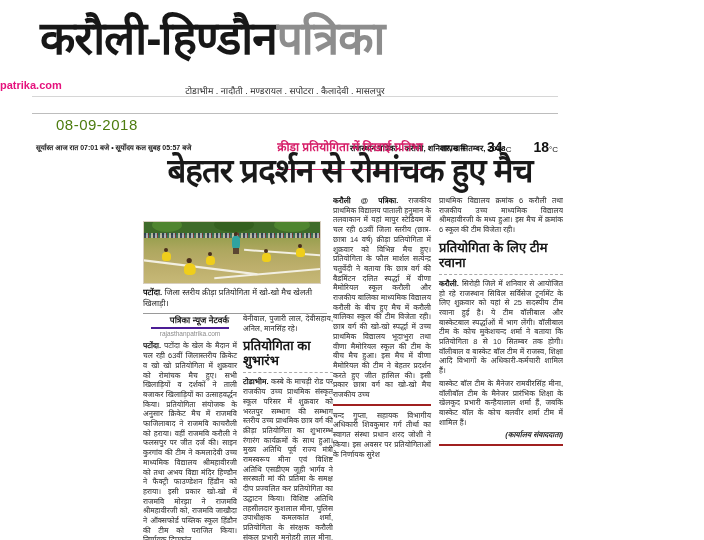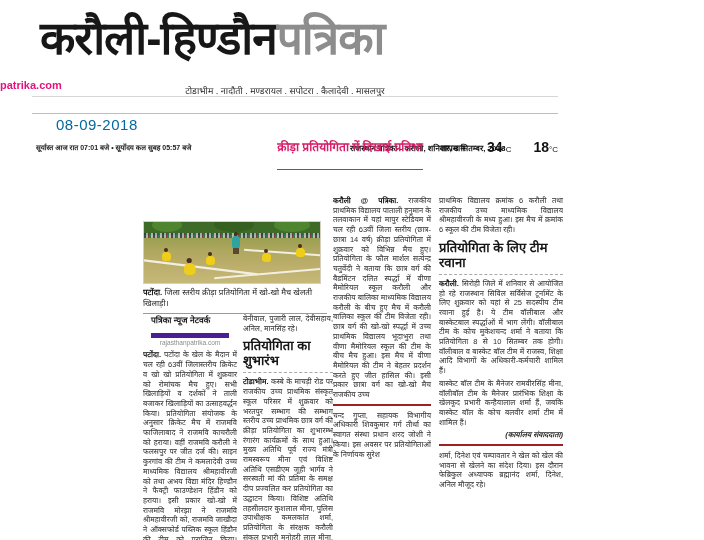--- a/index.html
+++ b/index.html
@@ -18,21 +18,21 @@
   .rule-top{position:absolute;left:32px;top:96px;width:526px;border-top:1px solid #d6d6d6;}
   .rule-bottom{position:absolute;left:32px;top:113px;width:526px;border-top:1px solid #bdbdbd;}
   .infobar{position:absolute;left:32px;top:103px;width:526px;height:16px;margin-top:36px;}
   .sun-times{position:absolute;left:4px;top:4px;font-size:7px;font-weight:700;color:#222;}
   .edition{position:absolute;left:318px;top:3px;font-size:8px;font-weight:700;color:#111;white-space:nowrap;}
   .temp-wrap{position:absolute;right:0;top:0;display:flex;align-items:center;gap:22px;padding-left:24px;}
   .temp-label{font-size:8.5px;font-weight:700;color:#111;}
   .temp-val{font-size:14px;font-weight:800;color:#111;}
   .temp-unit{font-size:8px;font-weight:400;color:#111;}
 
-  .datestamp{position:absolute;left:56px;top:116px;font-size:15px;color:#0369a1;letter-spacing:.5px;}
+  .datestamp{position:absolute;left:56px;top:116px;font-size:15px;color:#4d7c0f;letter-spacing:.5px;}
 
   
   .kicker{position:absolute;left:140px;top:138px;width:420px;text-align:center;
     font-size:12px;font-weight:800;color:#d61f69;}
   .kicker span{border-bottom:1px solid #d61f69;padding-bottom:15px;}
   .headline{position:absolute;left:130px;top:149px;width:440px;text-align:center;
     font-size:33px;line-height:44px;font-weight:900;color:#191919;letter-spacing:-1px;white-space:nowrap;}
 
   
   .left-half{position:absolute;left:143px;top:221px;width:190px;height:319px;overflow:hidden;}
@@ -62,22 +62,22 @@
   .crowd{position:absolute;left:0;top:11px;width:100%;height:5px;opacity:.85;
     background:repeating-linear-gradient(90deg,#2c3a55 0 2px,#b0b6c6 2px 4px,#7a3030 4px 5px,#2e6b5a 5px 7px,#c7c2ae 7px 9px);}
   .chalk{position:absolute;background:#f2efe2;height:1.5px;}
   .fig{position:absolute;}
   .fig .head{position:absolute;left:2px;top:0;width:4px;height:4px;border-radius:50%;background:#4a2f1c;}
   .fig .body{position:absolute;left:0;top:3.5px;width:9px;height:9px;border-radius:45% 45% 35% 35%;background:#efce1b;}
   .fig.stand .body{width:8px;height:13px;border-radius:35%;background:#2fa3a0;}
   .fig.stand .legs{position:absolute;left:1px;top:16px;width:6px;height:6px;background:#5b4632;}
 
   .caption{margin-top:2px;width:184px;font-size:8px;color:#222;border-bottom:1px solid #9a9a9a;padding-bottom:5px;}
-  .byline{margin:2px 8px 0 8px;text-align:left;font-size:8.5px;font-weight:800;color:#1d1d1d;
-    border-bottom:5px solid #4c1d95;padding-bottom:7px;}
+  .byline{margin:2px 8px 0 8px;text-align:right;font-size:8.5px;font-weight:800;color:#1d1d1d;
+    border-bottom:2px solid #4c1d95;padding-bottom:1px;}
   .byline-site{text-align:center;font-size:6.5px;color:#8b8b8b;margin-bottom:3px;}
 </style>
 </head>
 <body>
 
 <div class="paper">
 
   <div class="masthead"><span>करौली-हिण्डौन</span><span class="gray">पत्रिका</span></div>
   <div class="patrika-logo">patrika.com</div>
   <div class="places">टोडाभीम . नादौती . मण्डरायल . सपोटरा . कैलादेवी . मासलपुर</div>
@@ -90,20 +90,21 @@
       <span class="temp-label">तापमान</span>
       <span class="temp-val"><span>34</span><span class="temp-unit">°C</span></span>
       <span class="temp-val"><span>18</span><span class="temp-unit">°C</span></span>
     </div>
   </div>
   <div class="rule-bottom"></div>
 
   <div class="datestamp">08-09-2018</div>
 
   <div class="kicker"><span>क्रीड़ा प्रतियोगिता में दिखाई प्रतिभा</span></div>
+  <div class="headline">बेहतर प्रदर्शन से रोमांचक हुए मैच</div>
 
   <div class="left-half">
     <div class="photo">
       <div class="trees"></div>
       <div class="tree-blob" style="left:8px;top:-4px;width:30px;height:14px;"></div>
       <div class="tree-blob" style="left:70px;top:-5px;width:40px;height:15px;background:#35601f;"></div>
       <div class="tree-blob" style="left:130px;top:-4px;width:36px;height:14px;"></div>
       <div class="crowd"></div>
       <div class="chalk" style="left:-6px;top:44px;width:120px;transform:rotate(7deg);"></div>
       <div class="chalk" style="left:70px;top:50px;width:120px;transform:rotate(-5deg);"></div>
@@ -156,18 +157,17 @@
         <hr class="red-divider">
         <p>चन्द गुप्ता, सहायक विभागीय अधिकारी शिवकुमार गर्ग तीर्था का स्वागत संस्था प्रधान शरद जोशी ने किया। इस अवसर पर प्रतियोगिताओं के निर्णायक सुरेश</p>
       </div>
       <div class="col col4">
         <p>प्राथमिक विद्यालय क्रमांक 6 करौली तथा राजकीय उच्च माध्यमिक विद्यालय श्रीमहावीरजी के मध्य हुआ। इस मैच में क्रमांक 6 स्कूल की टीम विजेता रही।</p>
         <div class="subhead">प्रतियोगिता के लिए टीम रवाना</div>
         <p><span class="lead">करौली.</span> <span>सिरोही जिले में शनिवार से आयोजित हो रहे राजस्थान सिविल सर्विसेज टूर्नामेंट के लिए शुक्रवार को यहां से 25 सदस्यीय टीम रवाना हुई है। ये टीम वॉलीबाल और बास्केटबाल स्पर्द्धाओं में भाग लेंगी। वॉलीबाल टीम के कोच मुकेशचन्द शर्मा ने बताया कि प्रतियोगिता 8 से 10 सितम्बर तक होगी। वॉलीबाल व बास्केट बॉल टीम में राजस्व, शिक्षा आदि विभागों के अधिकारी-कर्मचारी शामिल हैं।</span></p>
         <p>बास्केट बॉल टीम के मैनेजर रामवीरसिंह मीना, वॉलीबॉल टीम के मैनेजर प्रारंभिक शिक्षा के खेलकूद प्रभारी कन्हैयालाल शर्मा हैं, जबकि बास्केट बॉल के कोच बलवीर शर्मा टीम में शामिल हैं।</p>
         <div class="sign">(कार्यालय संवाददाता)</div>
         <hr class="red-divider">
-        <p>शर्मा, दिनेश एवं चम्पावतार ने खेल को खेल की भावना से खेलने का संदेश दिया। इस दौरान फेब्रिकुल अध्यापक ब्रह्मानंद शर्मा, दिनेश, अनिल मौजूद रहे।</p>
       </div>
     </div>
   </div>
 
 </div>
 
 </body></html>

